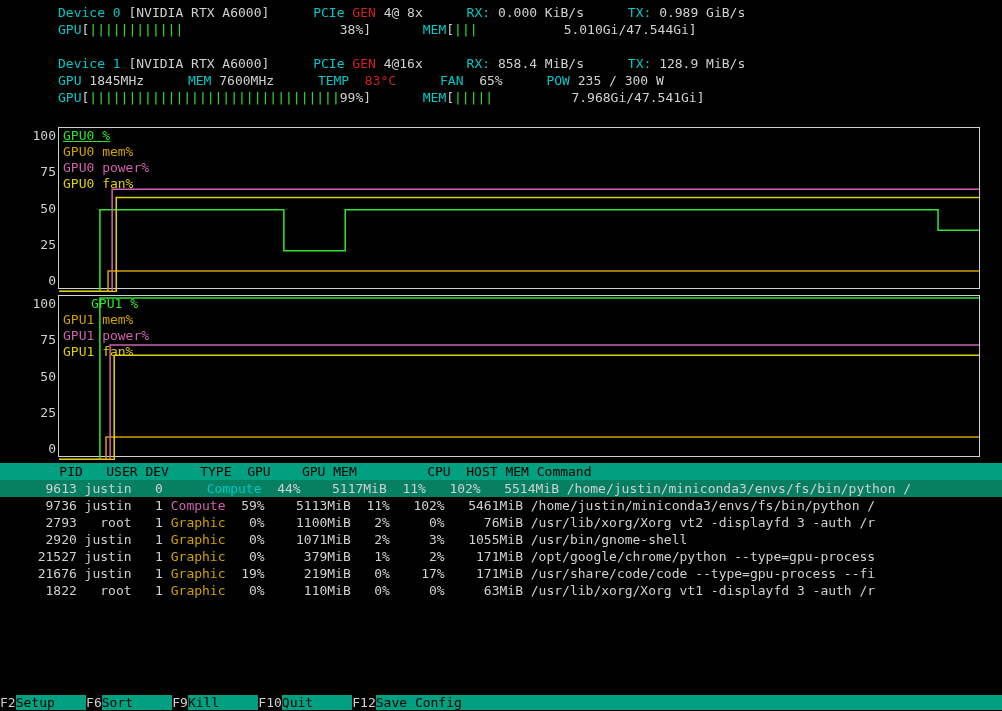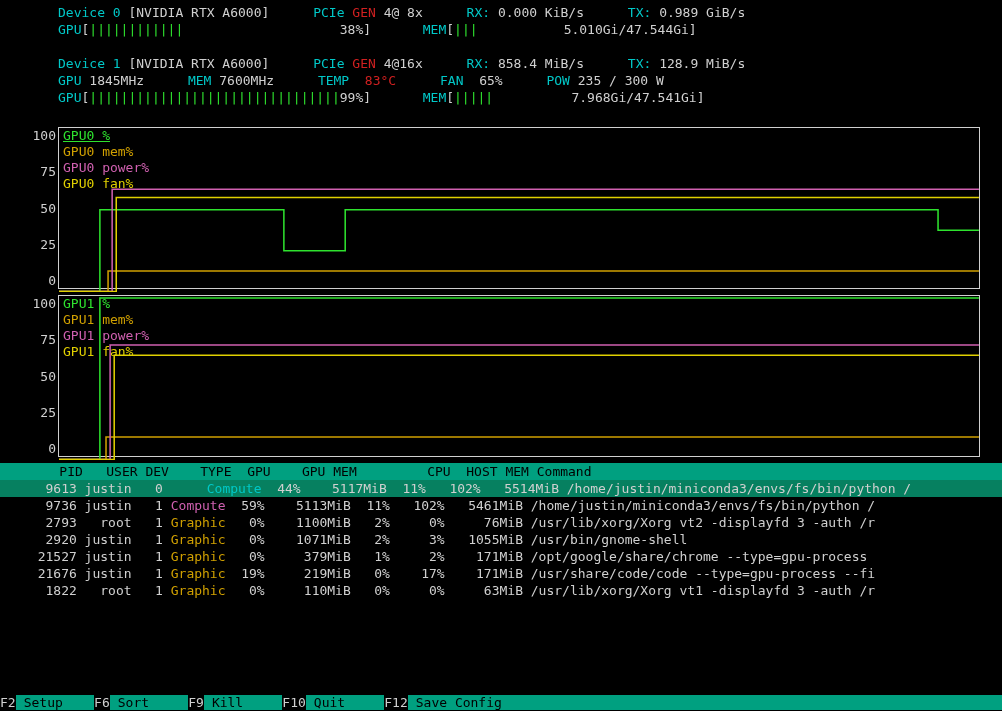--- a/index.html
+++ b/index.html
@@ -31,21 +31,21 @@
   .axis{width:34px;color:var(--fg);display:flex;flex-direction:column;justify-content:space-between;align-items:flex-end;padding-right:2px;}
   .plot{position:relative;flex:1;height:160px;border:1px solid var(--fg);border-right:1px solid var(--fg);}
   .legend{position:absolute;left:4px;top:0;line-height:16px;}
   .legend div{display:flex;gap:4px;}
   svg.series{position:absolute;inset:0;}
   .proc-hdr{background:var(--hdr-bg);color:var(--hdr-fg);white-space:pre;padding-left:28px;}
   .proc-row{white-space:pre;padding-left:22px;overflow:hidden;}
   .proc-row[data-selected="true"]{background:var(--row-sel);}
   .footer{position:absolute;bottom:0;left:0;right:0;white-space:pre;}
   .footer .key{color:var(--fg);}
-  .footer .lbl{background:var(--hdr-bg);color:var(--hdr-fg);padding-left:8px;}
+  .footer .lbl{background:var(--hdr-bg);color:var(--hdr-fg);}
   .sp4{height:4px;}
 </style>
 </head>
 <body>
 
 <div class="sp4"></div>
 
 <div id="devices">
     <div class="line"><span class="c-cyan">Device 0 </span><span class="c-fg">[NVIDIA RTX A6000] </span><span class="c-cyan">PCIe </span><span class="c-red">GEN </span><span class="c-fg">4@ 8x </span><span class="c-cyan">RX: </span><span class="c-fg">0.000 KiB/s </span><span class="c-cyan">TX: </span><span class="c-fg">0.989 GiB/s</span></div>
     <div class="line"><span class="c-cyan">GPU</span><span class="c-fg">[</span><span class="bar-green">||||||||||||</span><span class="c-fg">                    </span><span class="c-fg">38%]  </span><span class="c-cyan">MEM</span><span class="c-fg">[</span><span class="bar-green">|||</span><span class="c-fg">           </span><span class="c-fg">5.010Gi/47.544Gi]</span></div>
@@ -95,21 +95,21 @@
         <div class="axis">
           <div>100</div>
           <div>75</div>
           <div>50</div>
           <div>25</div>
           <div>0</div>
         </div>
         <div class="plot">
           <div class="legend">
             <div>
-              <span style="color: rgb(46, 226, 46);">GPU1 %</span>
+              <span style="color: rgb(46, 226, 46); margin-left: 28px;">GPU1 %</span>
             </div>
             <div>
               <span style="color: rgb(208, 160, 0);">GPU1 mem%</span>
             </div>
             <div>
               <span style="color: rgb(208, 96, 176);">GPU1 power%</span>
             </div>
             <div>
               <span style="color: rgb(224, 208, 0);">GPU1 fan%</span>
             </div>
@@ -124,18 +124,18 @@
       </div>
     </div>
   </div>
 
 <div class="proc-hdr" id="proc-hdr">    PID   USER DEV    TYPE  GPU    GPU MEM         CPU  HOST MEM Command</div>
 <div id="proc-body">
     <div class="proc-row" data-selected="true"><span>   9613</span><span> justin</span><span>   0 </span><span class="c-cyan">Compute</span><span>  44%</span><span>    5117MiB</span><span>  11%</span><span>   102%</span><span>   5514MiB </span><span>/home/justin/miniconda3/envs/fs/bin/python /</span></div>
     <div class="proc-row"><span>   9736</span><span> justin</span><span>   1 </span><span class="c-pink">Compute</span><span>  59%</span><span>    5113MiB</span><span>  11%</span><span>   102%</span><span>   5461MiB </span><span>/home/justin/miniconda3/envs/fs/bin/python /</span></div>
     <div class="proc-row"><span>   2793</span><span>   root</span><span>   1 </span><span class="c-orange">Graphic</span><span>   0%</span><span>    1100MiB</span><span>   2%</span><span>     0%</span><span>     76MiB </span><span>/usr/lib/xorg/Xorg vt2 -displayfd 3 -auth /r</span></div>
     <div class="proc-row"><span>   2920</span><span> justin</span><span>   1 </span><span class="c-orange">Graphic</span><span>   0%</span><span>    1071MiB</span><span>   2%</span><span>     3%</span><span>   1055MiB </span><span>/usr/bin/gnome-shell</span></div>
-    <div class="proc-row"><span>  21527</span><span> justin</span><span>   1 </span><span class="c-orange">Graphic</span><span>   0%</span><span>     379MiB</span><span>   1%</span><span>     2%</span><span>    171MiB </span><span>/opt/google/share/chrome --type=gpu-process</span></div>
+    <div class="proc-row"><span>  21527</span><span> justin</span><span>   1 </span><span class="c-orange">Graphic</span><span>   0%</span><span>     379MiB</span><span>   1%</span><span>     2%</span><span>    171MiB </span><span>/opt/google/chrome/python --type=gpu-process</span></div>
     <div class="proc-row"><span>  21676</span><span> justin</span><span>   1 </span><span class="c-orange">Graphic</span><span>  19%</span><span>     219MiB</span><span>   0%</span><span>    17%</span><span>    171MiB </span><span>/usr/share/code/code --type=gpu-process --fi</span></div>
     <div class="proc-row"><span>   1822</span><span>   root</span><span>   1 </span><span class="c-orange">Graphic</span><span>   0%</span><span>     110MiB</span><span>   0%</span><span>     0%</span><span>     63MiB </span><span>/usr/lib/xorg/Xorg vt1 -displayfd 3 -auth /r</span></div>
   </div>
 
 <div class="footer" id="footer"><span class="key">F2</span><span class="lbl">Setup    </span><span class="key">F6</span><span class="lbl">Sort     </span><span class="key">F9</span><span class="lbl">Kill     </span><span class="key">F10</span><span class="lbl">Quit     </span><span class="key">F12</span><span class="lbl">Save Config                                                                     </span></div>
 
 </body></html>

